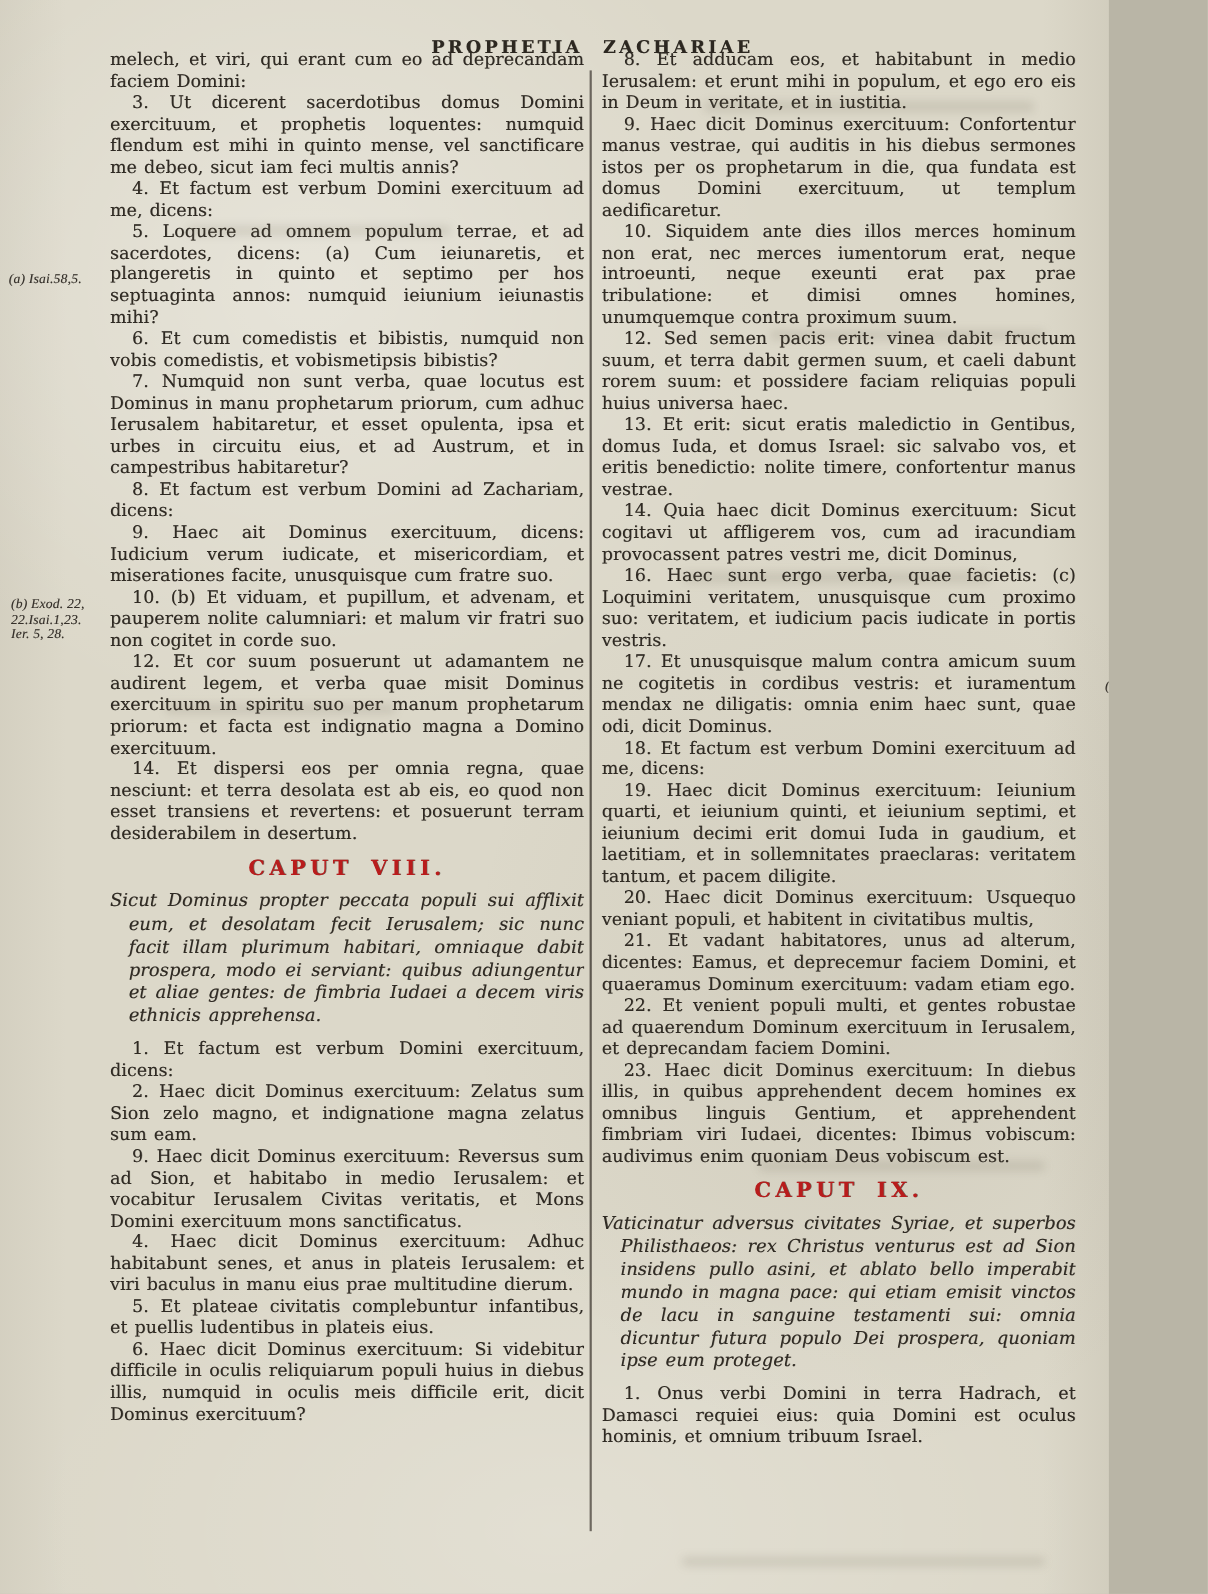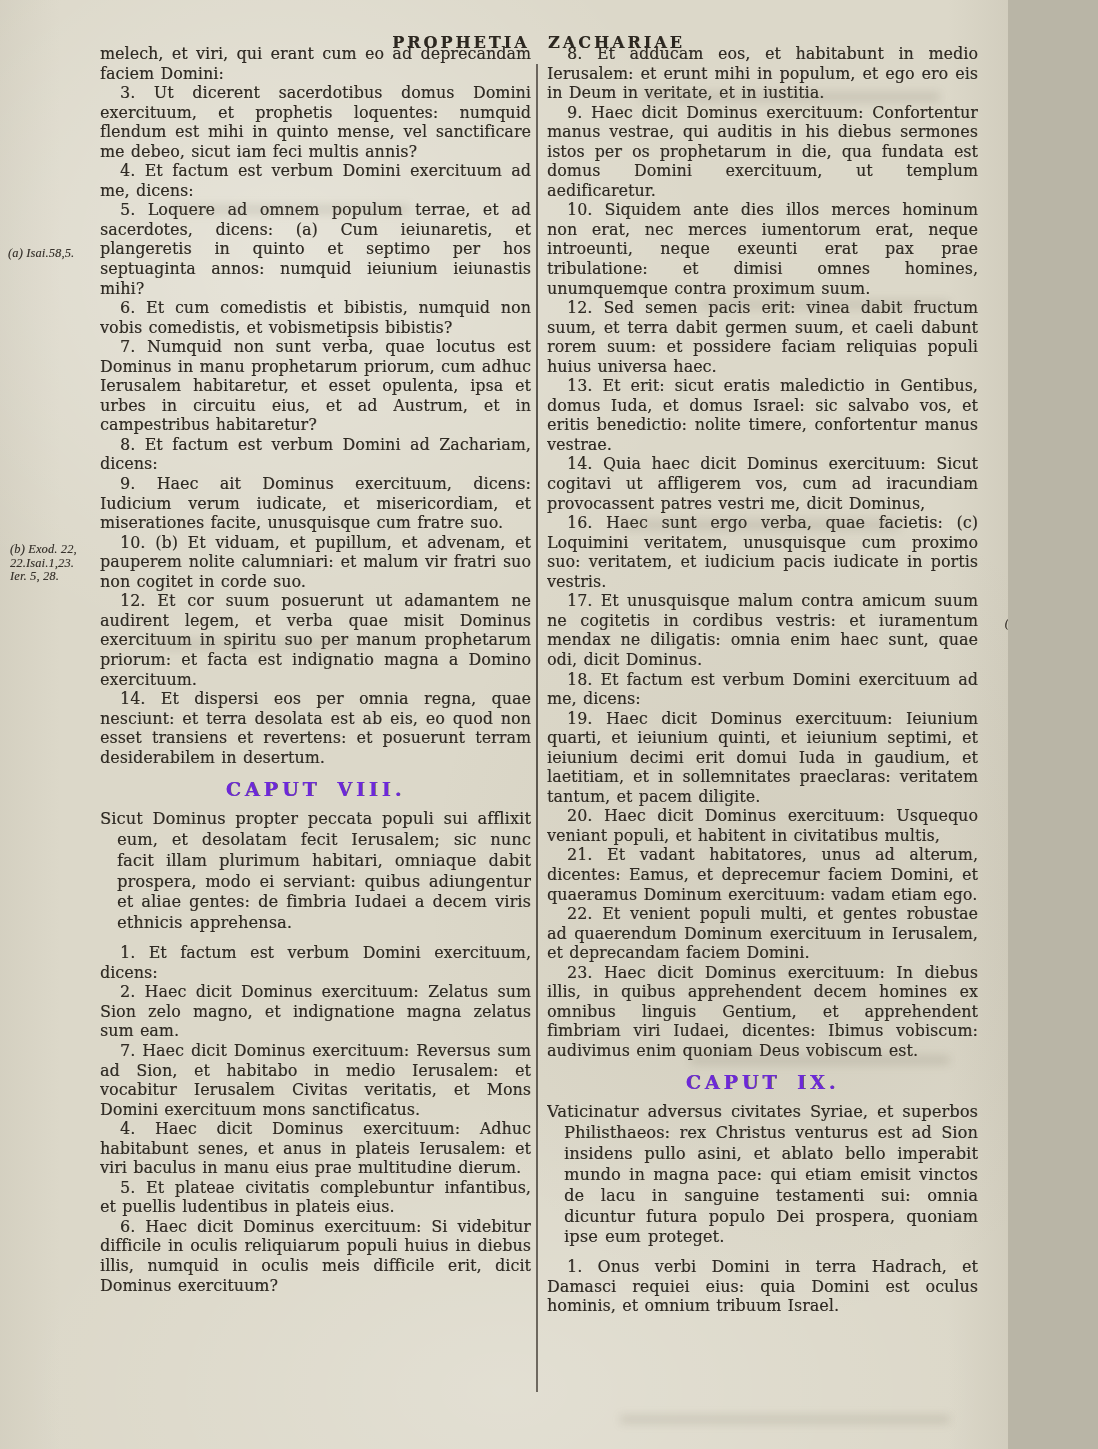--- a/index.html
+++ b/index.html
@@ -75,24 +75,25 @@
   p.verse        { text-indent: 20px; }
   p.continuation { text-indent: 0; }
   p.heading {
     text-align: center;
     text-indent: 0;
     font-weight: bold;
     font-size: 19px;
     letter-spacing: 4px;
     word-spacing: 6px;
     margin: 13px 0 9px 0;
-    color: #6d28d9;
+    color: #b91c1c;
     text-shadow: 0.6px 0 0 rgba(39,34,25,0.6);
   }
   p.summary {
+    font-style: italic;
     font-size: 16.2px;
     line-height: 20.9px;
     padding-left: 17px;
     text-indent: -17px;
     word-spacing: 2px;
     margin: 0 0 9px 0;
   }
 
   .margin-note {
     position: absolute;
@@ -151,21 +152,21 @@
       <p class="verse">7. Numquid non sunt verba, quae locutus est Dominus in manu prophetarum priorum, cum adhuc Ierusalem habitaretur, et esset opulenta, ipsa et urbes in circuitu eius, et ad Austrum, et in campestribus habitaretur?</p>
       <p class="verse">8. Et factum est verbum Domini ad Zachariam, dicens:</p>
       <p class="verse">9. Haec ait Dominus exercituum, dicens: Iudicium verum iudicate, et misericordiam, et miserationes facite, unusquisque cum fratre suo.</p>
       <p class="verse">10. (b) Et viduam, et pupillum, et advenam, et pauperem nolite calumniari: et malum vir fratri suo non cogitet in corde suo.</p>
       <p class="verse">12. Et cor suum posuerunt ut adamantem ne audirent legem, et verba quae misit Dominus exercituum in spiritu suo per manum prophetarum priorum: et facta est indignatio magna a Domino exercituum.</p>
       <p class="verse">14. Et dispersi eos per omnia regna, quae nesciunt: et terra desolata est ab eis, eo quod non esset transiens et revertens: et posuerunt terram desiderabilem in desertum.</p>
       <p class="heading">CAPUT VIII.</p>
       <p class="summary">Sicut Dominus propter peccata populi sui afflixit eum, et desolatam fecit Ierusalem; sic nunc facit illam plurimum habitari, omniaque dabit prospera, modo ei serviant: quibus adiungentur et aliae gentes: de fimbria Iudaei a decem viris ethnicis apprehensa.</p>
       <p class="verse">1. Et factum est verbum Domini exercituum, dicens:</p>
       <p class="verse">2. Haec dicit Dominus exercituum: Zelatus sum Sion zelo magno, et indignatione magna zelatus sum eam.</p>
-      <p class="verse">7. Haec dicit Dominus exercituum: Reversus sum ad Sion, et habitabo in medio Ierusalem: et vocabitur Ierusalem Civitas veritatis, et Mons Domini exercituum mons sanctificatus.</p>
+      <p class="verse">9. Haec dicit Dominus exercituum: Reversus sum ad Sion, et habitabo in medio Ierusalem: et vocabitur Ierusalem Civitas veritatis, et Mons Domini exercituum mons sanctificatus.</p>
       <p class="verse">4. Haec dicit Dominus exercituum: Adhuc habitabunt senes, et anus in plateis Ierusalem: et viri baculus in manu eius prae multitudine dierum.</p>
       <p class="verse">5. Et plateae civitatis complebuntur infantibus, et puellis ludentibus in plateis eius.</p>
       <p class="verse">6. Haec dicit Dominus exercituum: Si videbitur difficile in oculis reliquiarum populi huius in diebus illis, numquid in oculis meis difficile erit, dicit Dominus exercituum?</p>
     </div>
   <div class="text-column column-right">
       <p class="verse">8. Et adducam eos, et habitabunt in medio Ierusalem: et erunt mihi in populum, et ego ero eis in Deum in veritate, et in iustitia.</p>
       <p class="verse">9. Haec dicit Dominus exercituum: Confortentur manus vestrae, qui auditis in his diebus sermones istos per os prophetarum in die, qua fundata est domus Domini exercituum, ut templum aedificaretur.</p>
       <p class="verse">10. Siquidem ante dies illos merces hominum non erat, nec merces iumentorum erat, neque introeunti, neque exeunti erat pax prae tribulatione: et dimisi omnes homines, unumquemque contra proximum suum.</p>
       <p class="verse">12. Sed semen pacis erit: vinea dabit fructum suum, et terra dabit germen suum, et caeli dabunt rorem suum: et possidere faciam reliquias populi huius universa haec.</p>
       <p class="verse">13. Et erit: sicut eratis maledictio in Gentibus, domus Iuda, et domus Israel: sic salvabo vos, et eritis benedictio: nolite timere, confortentur manus vestrae.</p>

